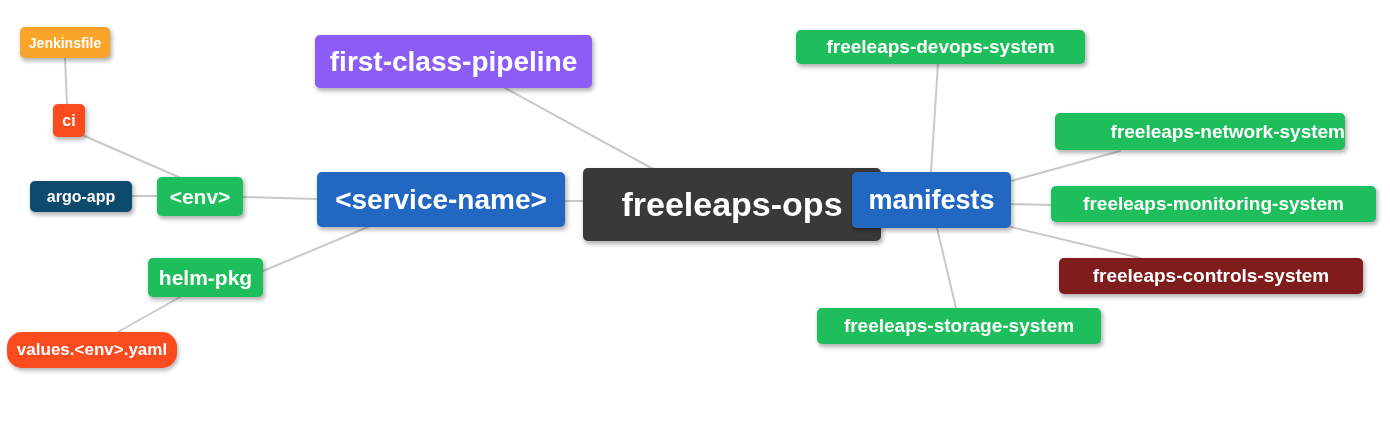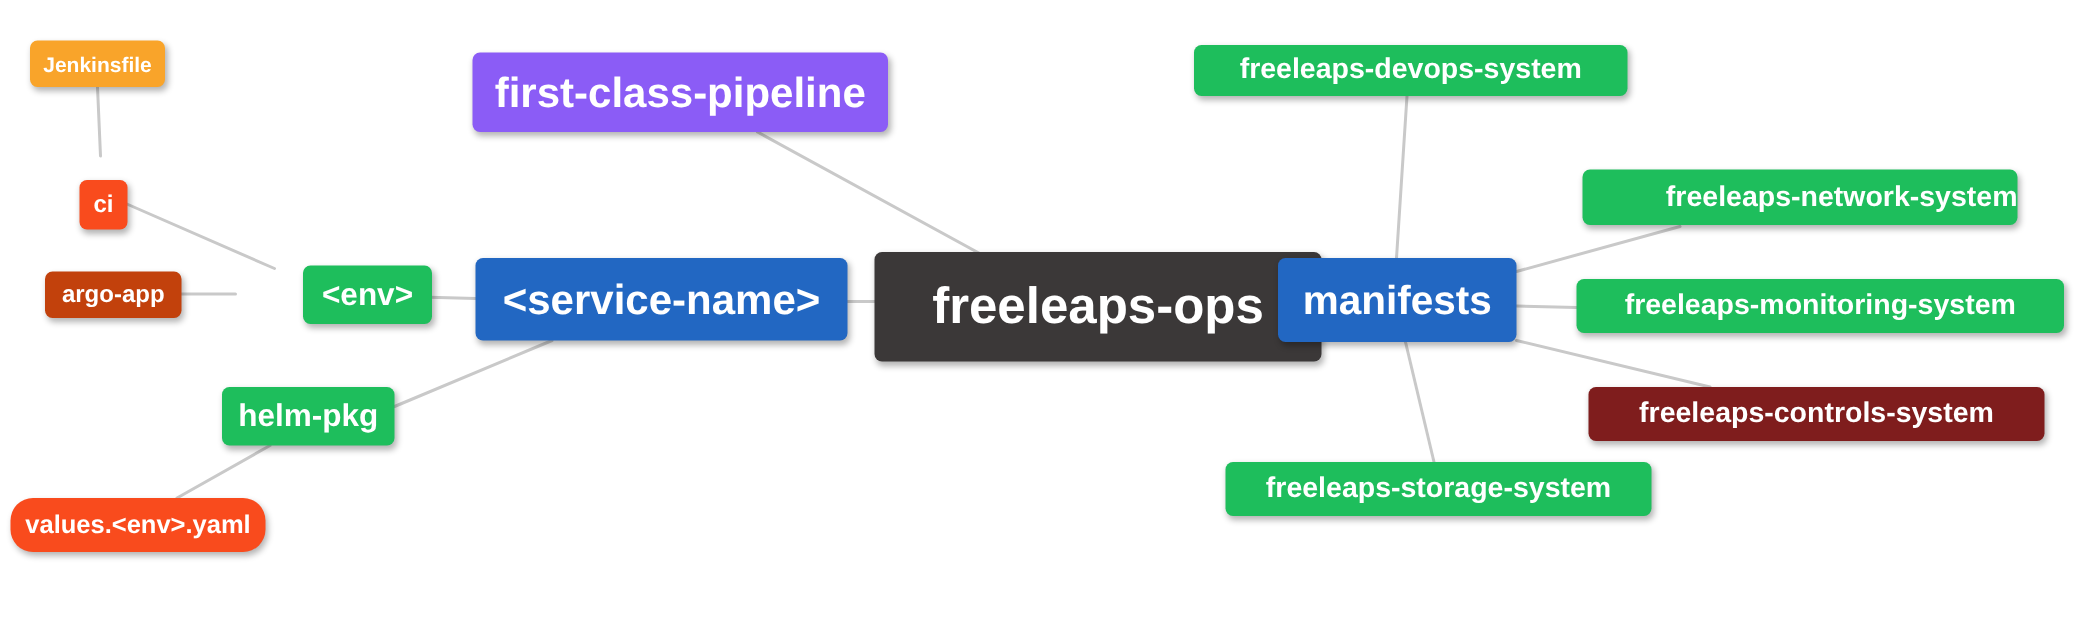--- a/index.html
+++ b/index.html
@@ -58,27 +58,27 @@
       <line x1="931" y1="172" x2="938" y2="64" stroke="#c9c9c9" stroke-width="2" stroke-linecap="round"></line>
       <line x1="1011" y1="181" x2="1120" y2="151" stroke="#c9c9c9" stroke-width="2" stroke-linecap="round"></line>
       <line x1="1011" y1="204" x2="1051" y2="205" stroke="#c9c9c9" stroke-width="2" stroke-linecap="round"></line>
       <line x1="1011" y1="227" x2="1140" y2="258" stroke="#c9c9c9" stroke-width="2" stroke-linecap="round"></line>
       <line x1="937" y1="228" x2="956" y2="308" stroke="#c9c9c9" stroke-width="2" stroke-linecap="round"></line>
     </svg>
   <div id="node-layer">
       <div class="node" style="left: 20px; top: 27px; width: 90px; height: 31px; background: rgb(249, 164, 42); font-size: 14px;">
         <span class="label">Jenkinsfile</span>
       </div>
-      <div class="node" style="left: 53px; top: 104px; width: 32px; height: 33px; background: rgb(249, 75, 29); font-size: 16px; margin-top: 16px;">
+      <div class="node" style="left: 53px; top: 104px; width: 32px; height: 33px; background: rgb(249, 75, 29); font-size: 16px;">
         <span class="label">ci</span>
       </div>
-      <div class="node" style="left: 30px; top: 181px; width: 91px; height: 31px; background: #c2410c; font-size: 16px;">
+      <div class="node" style="left: 30px; top: 181px; width: 102px; height: 31px; background: #0c4a6e; font-size: 16px;">
         <span class="label">argo-app</span>
       </div>
-      <div class="node" style="left: 157px; top: 177px; width: 86px; height: 39px; background: rgb(30, 190, 92); font-size: 21px; margin-left: 45px;">
+      <div class="node" style="left: 157px; top: 177px; width: 86px; height: 39px; background: rgb(30, 190, 92); font-size: 21px;">
         <span class="label">&lt;env&gt;</span>
       </div>
       <div class="node" style="left: 148px; top: 258px; width: 115px; height: 39px; background: rgb(30, 190, 92); font-size: 21px;">
         <span class="label">helm-pkg</span>
       </div>
       <div class="node" style="left: 7px; top: 332px; width: 170px; height: 36px; background: rgb(249, 75, 29); font-size: 17px; border-radius: 15px;">
         <span class="label">values.&lt;env&gt;.yaml</span>
       </div>
       <div class="node" style="left: 315px; top: 35px; width: 277px; height: 53px; background: #8b5cf6; font-size: 28px;">
         <span class="label">first-class-pipeline</span>

